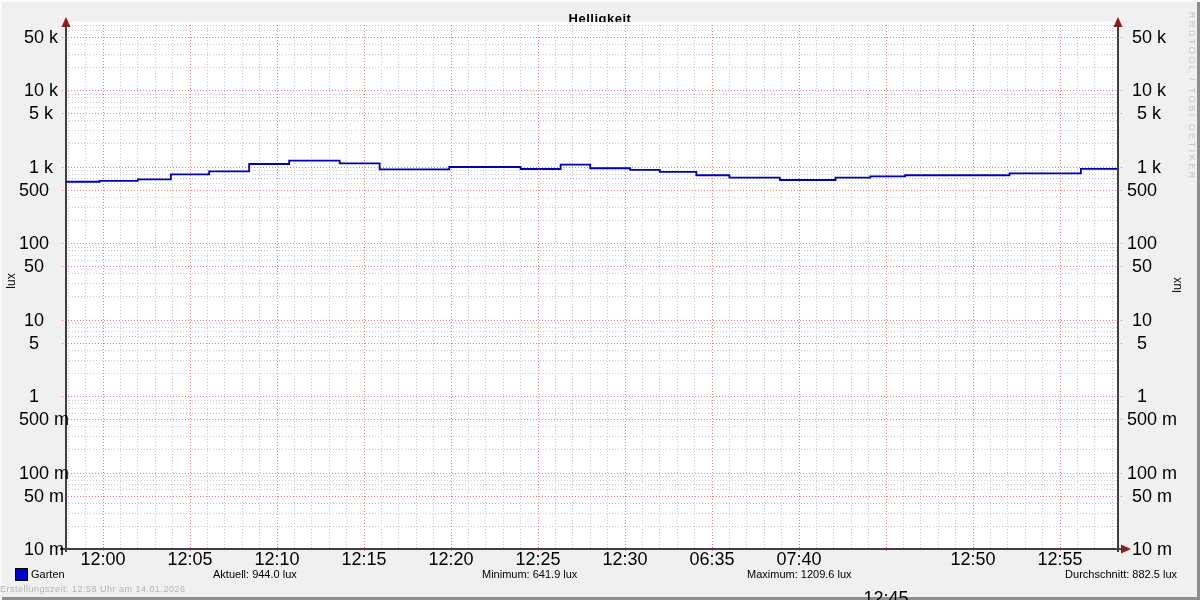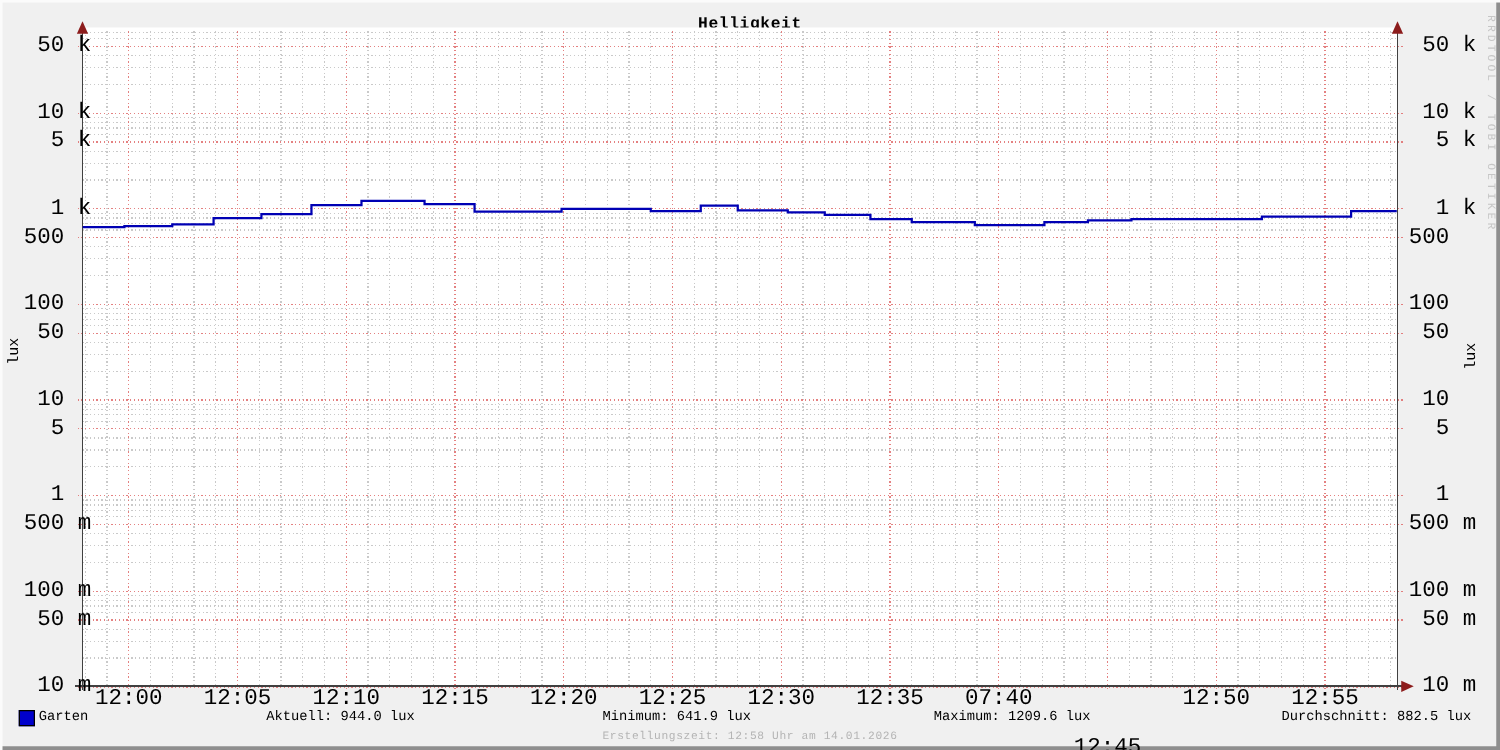--- a/index.html
+++ b/index.html
@@ -1,19 +1,19 @@
 <!DOCTYPE html>
 <html><head>
 <meta charset="utf-8">
 <style>
   html,body{margin:0;padding:0;background:#e8e8e8;}
   .frame{
     position:relative;width:1200px;height:600px;background:#f0f0f0;
     box-shadow: inset 2px 2px 0 #fbfbfb, inset -3px -3px 0 #8e8e8e;
-    font-family:Liberation Mono, monospace;color:#000;overflow:hidden;
+    font-family:Liberation Sans, sans-serif;color:#000;overflow:hidden;
   }
   .title{
     position:absolute;top:11px;left:0;right:0;text-align:center;
     font-size:13px;font-weight:bold;letter-spacing:0.5px;
   }
   svg.chart{position:absolute;left:0;top:0;}
   .lbl{
     position:absolute;font-size:18px;line-height:13px;white-space:pre;
   }
   .xlbl{width:60px;text-align:center;}
@@ -34,21 +34,21 @@
   .swatch{
     position:absolute;left:15px;top:568px;width:11px;height:11px;
     border:1px solid #000;box-sizing:content-box;
   }
   .legend-label{left:31px;top:567px;}
   .stat-aktuell{left:213px;top:567px;}
   .stat-minimum{left:482px;top:567px;}
   .stat-maximum{left:747px;top:567px;}
   .stat-durchschnitt{right:23px;top:567px;text-align:right;}
   .footer{
-    position:absolute;left:0;right:0;top:584px;text-align:center;
+    position:absolute;left:0;right:0;top:584px;
     font-size:9px;color:#b4b4b4;letter-spacing:0.5px;
   }
 </style>
 </head>
 <body>
 
 <div class="frame">
 
   <div class="title">Helligkeit</div>
 
@@ -217,21 +217,21 @@
       <div class="lbl" style="left:1127px;top:489.52879466829455px;"> 50 m</div>
       <div class="lbl" style="left:19px;top:543px;"> 10 m</div>
       <div class="lbl" style="left:1127px;top:543px;"> 10 m</div>
       <div class="lbl xlbl" style="left:73px;top:553px;">12:00</div>
       <div class="lbl xlbl" style="left:160px;top:553px;">12:05</div>
       <div class="lbl xlbl" style="left:247px;top:553px;">12:10</div>
       <div class="lbl xlbl" style="left:334px;top:553px;">12:15</div>
       <div class="lbl xlbl" style="left:421px;top:553px;">12:20</div>
       <div class="lbl xlbl" style="left:508px;top:553px;">12:25</div>
       <div class="lbl xlbl" style="left:595px;top:553px;">12:30</div>
-      <div class="lbl xlbl" style="left:682px;top:553px;">12:35</div>
+      <div class="lbl xlbl" style="left:682px;top:553px;">06:35</div>
       <div class="lbl xlbl" style="left:769px;top:553px;">07:40</div>
       <div class="lbl xlbl" style="left:855.9999999999999px;top:553px;margin-top:39px;">12:45</div>
       <div class="lbl xlbl" style="left:942.9999999999999px;top:553px;">12:50</div>
       <div class="lbl xlbl" style="left:1030px;top:553px;">12:55</div>
     </div>
 
   <div class="unit-left">lux</div>
   <div class="unit-right">lux</div>
 
   <div class="watermark">RRDTOOL / TOBI OETIKER</div>

